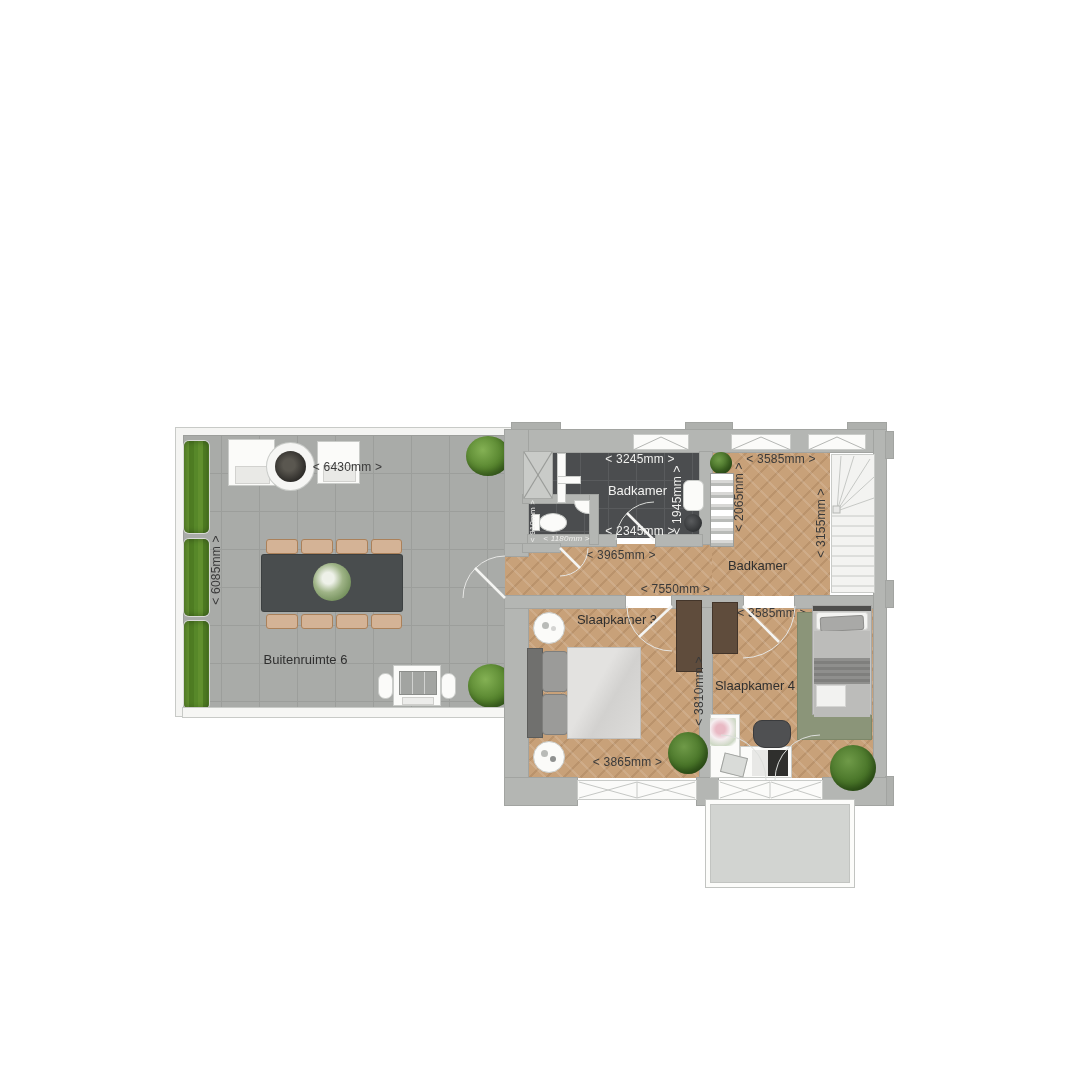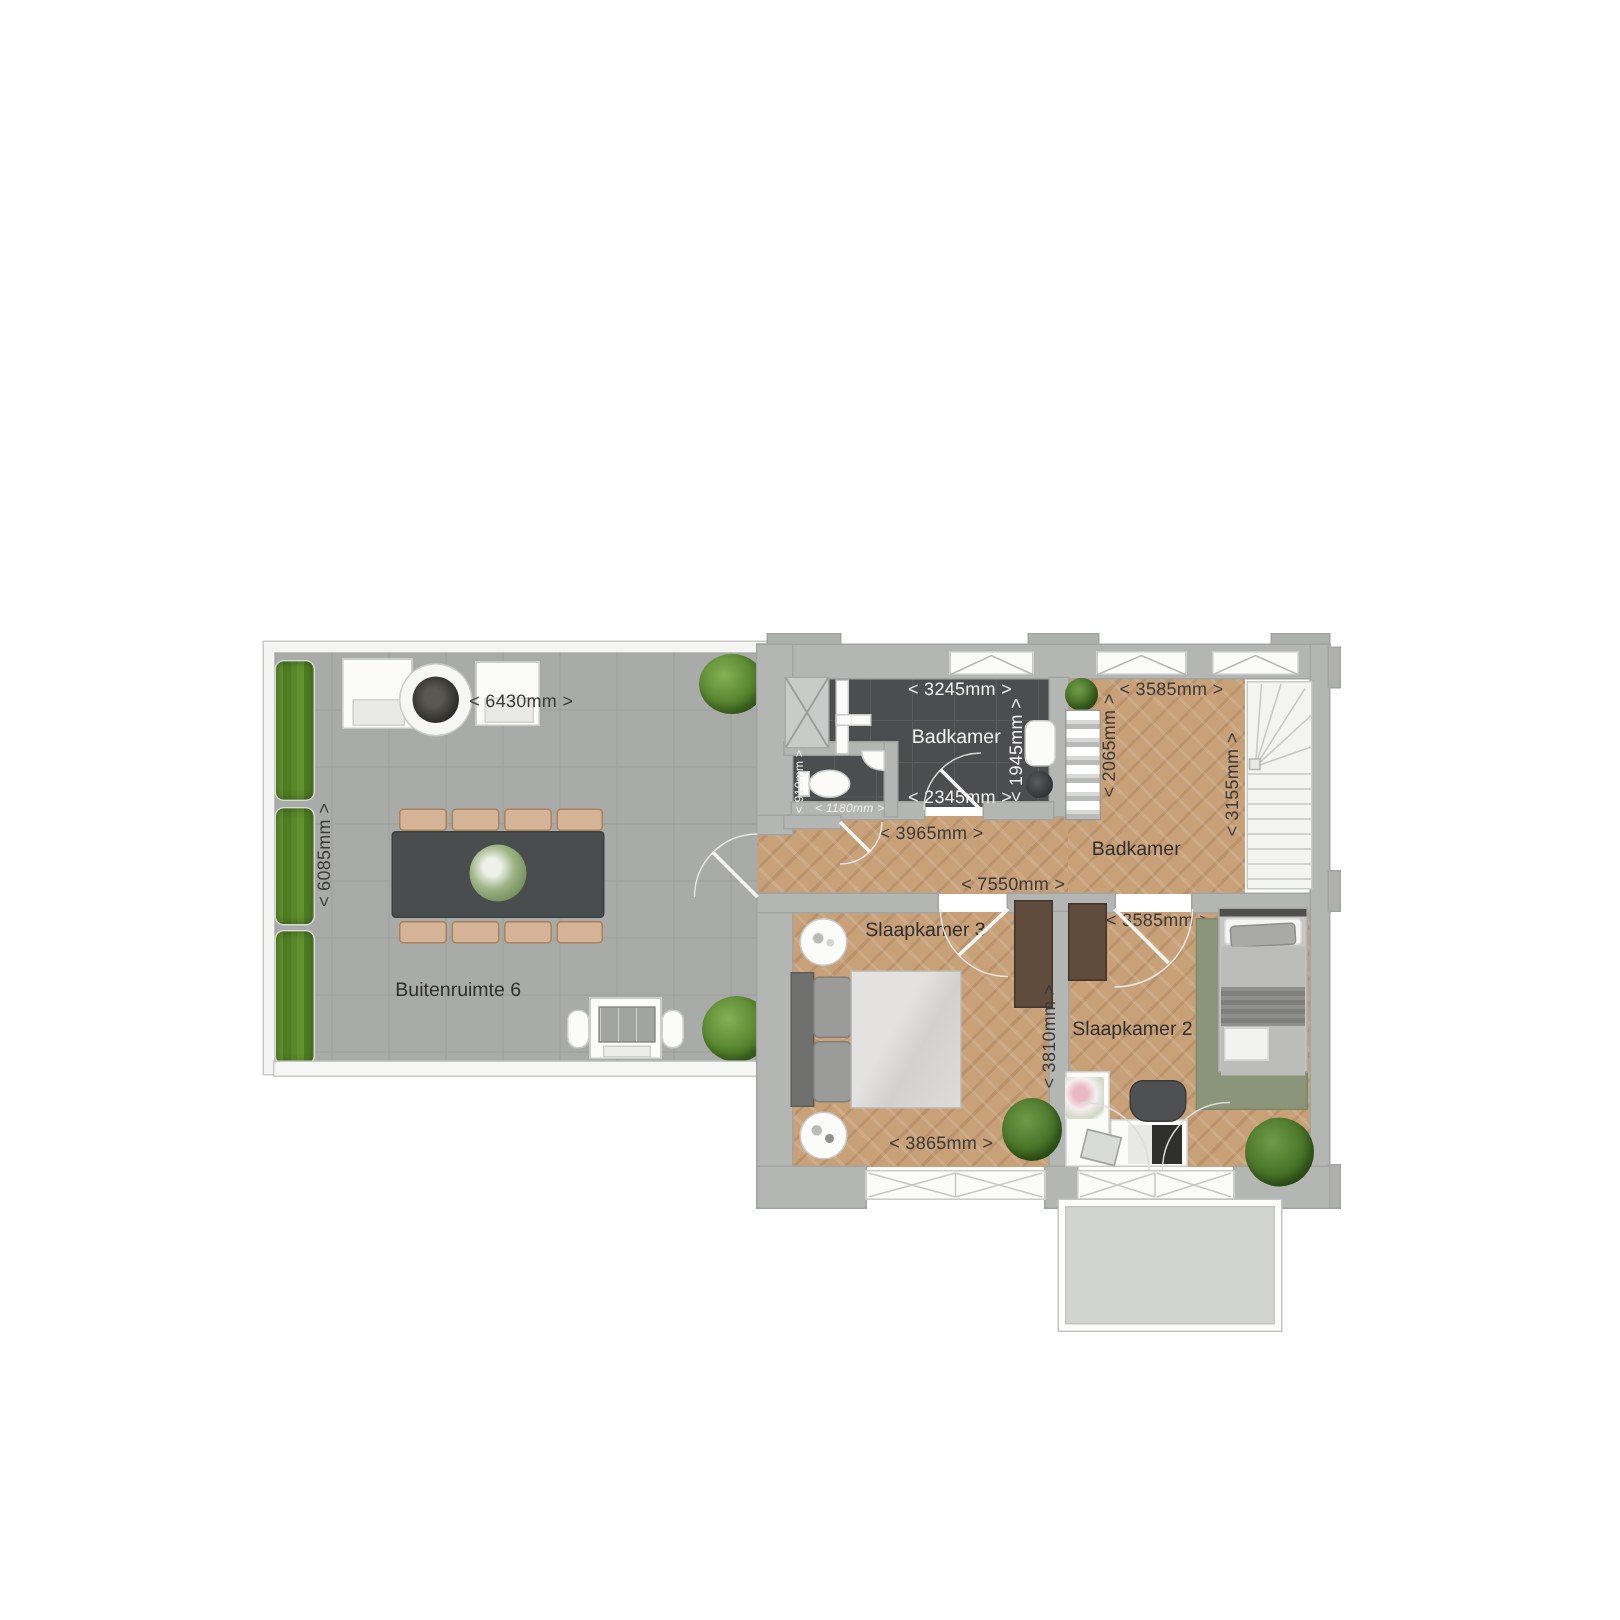--- a/index.html
+++ b/index.html
@@ -181,21 +181,21 @@
   <div class="abs dim" style="left:737px;top:606px;width:70px;height:14px;">&lt; 3585mm &gt;</div>
   <div class="abs rug" style="left:797px;top:612px;width:75px;height:128px;"></div>
   <div class="abs" style="left:813px;top:606px;width:58px;height:108px;background:#c6c6c4;box-shadow:0 0 0 1px #a8a8a6;">
     <div class="abs" style="left:0;top:0;width:58px;height:5px;background:#4e4e4c;"></div>
     <div class="abs" style="left:3px;top:6px;width:52px;height:18px;background:#f4f4f2;border:1px solid #d8d8d6;border-radius:3px;box-sizing:border-box;"></div>
     <div class="abs" style="left:7px;top:10px;width:44px;height:15px;background:#a9a9a7;border:1px solid #8e8e8c;border-radius:3px;box-sizing:border-box;transform:rotate(-3deg);"></div>
     <div class="abs" style="left:1px;top:25px;width:56px;height:86px;background:#bcbcba;"></div>
     <div class="abs" style="left:1px;top:52px;width:56px;height:26px;background:repeating-linear-gradient(180deg,#8f8f8d 0 3px,#7f7f7d 3px 6px);"></div>
     <div class="abs" style="left:3px;top:79px;width:30px;height:22px;background:#f2f2f0;border:1px solid #d5d5d3;box-sizing:border-box;"></div>
   </div>
-  <div class="abs room-label" style="left:716px;top:678px;width:78px;height:15px;">Slaapkamer 2</div>
+  <div class="abs room-label" style="left:716px;top:678px;width:78px;height:15px;">Slaapkamer 4</div>
   <div class="abs white-item" style="left:710px;top:714px;width:30px;height:64px;"></div>
   <div class="abs white-item" style="left:740px;top:746px;width:52px;height:32px;"></div>
   <div class="abs" style="left:710px;top:718px;width:26px;height:28px;background:radial-gradient(circle at 40% 40%, #e9b9c4 0 20%, #f5eef0 45%, #cdd8c4 75%, #fbfbf9 90%);"></div>
   <div class="abs" style="left:753px;top:720px;width:38px;height:28px;background:#4f5052;border:1px solid #3a3b3d;border-radius:9px 9px 12px 12px;box-sizing:border-box;"></div>
   <div class="abs" style="left:752px;top:750px;width:36px;height:26px;background:linear-gradient(90deg,#e8e8e6 0 45%,#2f2f2d 45%);box-shadow:0 0 0 1px #55565­4;"></div>
   <div class="abs" style="left:722px;top:755px;width:24px;height:20px;background:#d9dbd8;border:1px solid #9fa19e;transform:rotate(14deg);box-sizing:border-box;"></div>
   <div class="abs plant dark" style="left:830px;top:745px;width:46px;height:46px;"></div>
 
   <div class="abs" style="left:706px;top:800px;width:148px;height:87px;background:#d2d4d1;border:4px solid #fcfcfa;
               box-shadow:0 0 0 1px #c2c4c1, inset 0 0 0 1px #c2c4c1;box-sizing:border-box;"></div>

